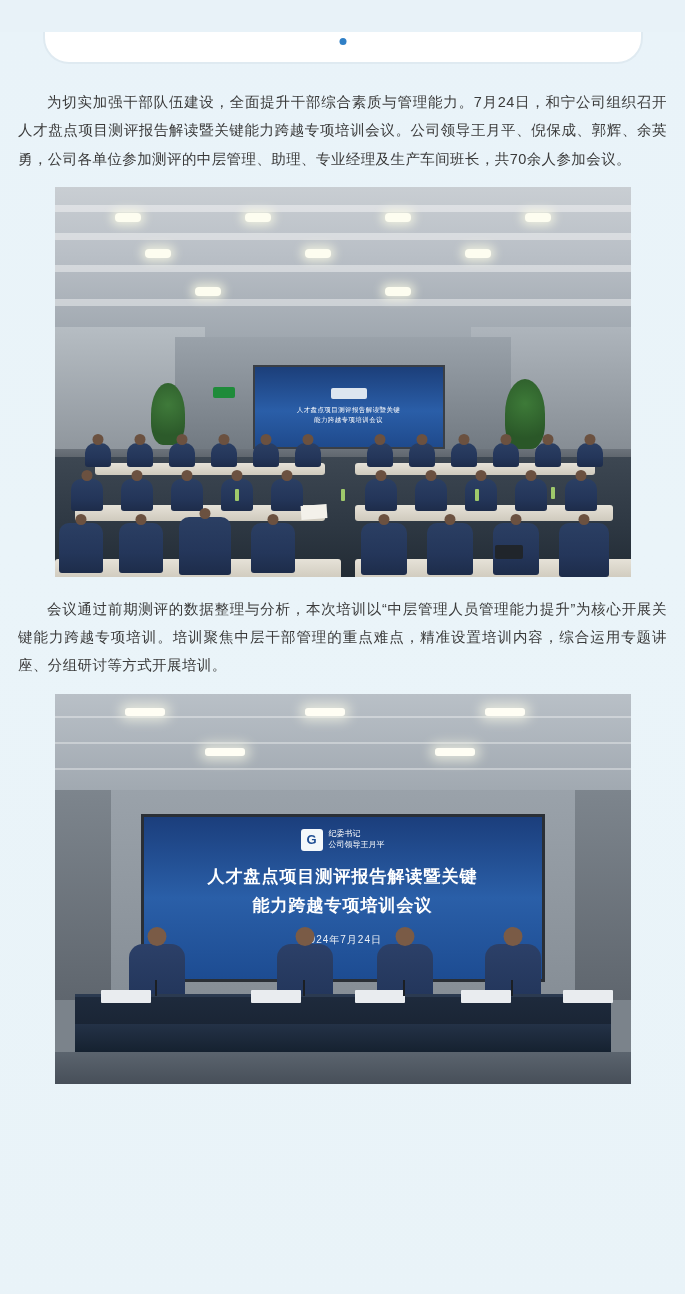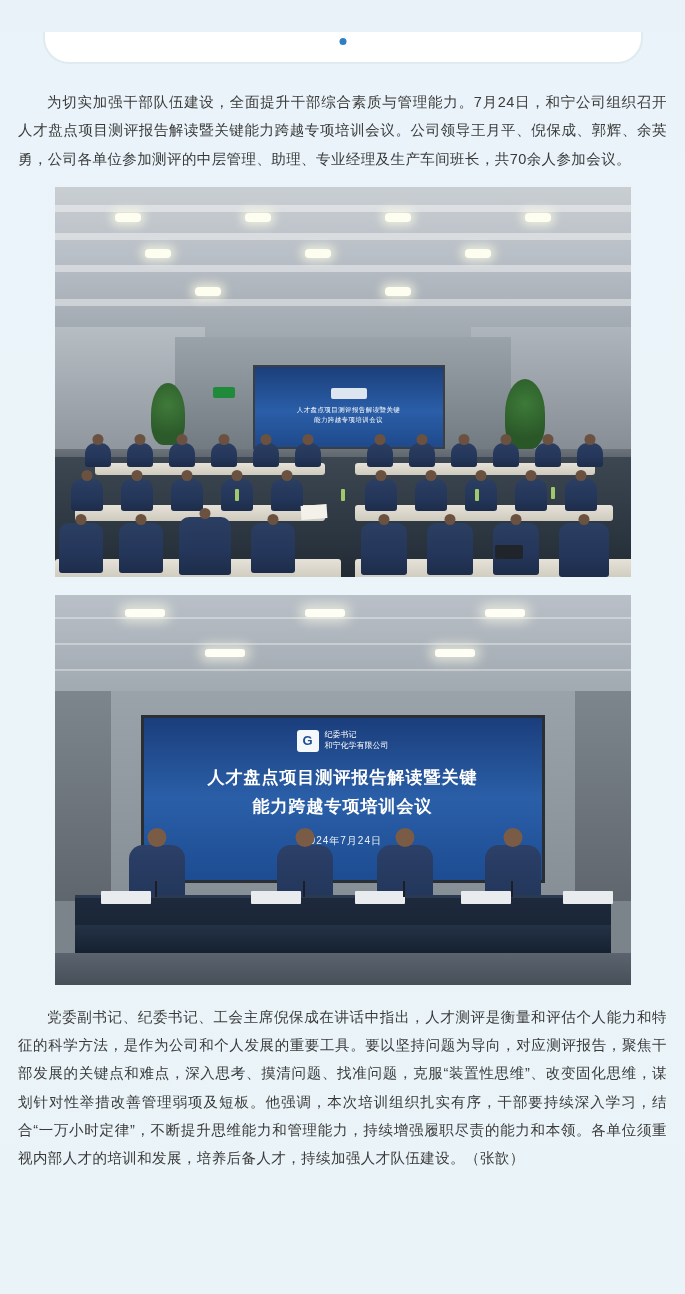--- a/index.html
+++ b/index.html
@@ -341,20 +341,21 @@
 
         <div class="p1-bottle" style="left:180px; top:302px;"></div>
         <div class="p1-bottle" style="left:286px; top:302px;"></div>
         <div class="p1-bottle" style="left:420px; top:302px;"></div>
         <div class="p1-bottle" style="left:496px; top:300px;"></div>
         <div class="p1-paper" style="left:246px; top:318px;"></div>
         <div class="p1-laptop" style="left:440px; top:358px;"></div>
       </div>
     </div>
 
+    <p class="para">会议通过前期测评的数据整理与分析，本次培训以“中层管理人员管理能力提升”为核心开展关键能力跨越专项培训。培训聚焦中层干部管理的重点难点，精准设置培训内容，综合运用专题讲座、分组研讨等方式开展培训。</p>
 
     <div class="figure">
       <div class="photo2">
         <div class="p2-ceiling">
           <div class="grid" style="top:22px;"></div>
           <div class="grid" style="top:48px;"></div>
           <div class="grid" style="top:74px;"></div>
           <div class="p2-light" style="left:70px;  top:14px;"></div>
           <div class="p2-light" style="left:250px; top:14px;"></div>
           <div class="p2-light" style="left:430px; top:14px;"></div>
@@ -364,21 +365,21 @@
 
         <div class="p2-wall"></div>
         <div class="p2-panelL"></div>
         <div class="p2-panelR"></div>
 
         <div class="p2-screen">
           <div class="p2-logo-row">
             <div class="p2-logo-mark">G</div>
             <div class="p2-logo-text">
               <div>纪委书记</div>
-              <div>和宁化学有限公司</div>
+              <div>公司领导王月平</div>
             </div>
           </div>
           <div class="p2-title1">人才盘点项目测评报告解读暨关键</div>
           <div class="p2-title2">能力跨越专项培训会议</div>
           <div class="p2-date">2024年7月24日</div>
         </div>
 
         <div class="p2-person" style="left:74px;"></div>
         <div class="p2-person" style="left:222px;"></div>
         <div class="p2-person" style="left:322px;"></div>
@@ -395,16 +396,15 @@
 
         <div class="p2-mic" style="left:100px;"></div>
         <div class="p2-mic" style="left:248px;"></div>
         <div class="p2-mic" style="left:348px;"></div>
         <div class="p2-mic" style="left:456px;"></div>
 
         <div class="p2-floor"></div>
       </div>
     </div>
 
-    <p class="para">党委副书记、纪委书记、工会主席倪保成在讲话中指出，人才测评是衡量和评估个人能力和特征的科学方法，是作为公司和个人发展的重要工具。要以坚持问题为导向，对应测评报告，聚焦干部发展的关键点和难点，深入思考、摸清问题、找准问题，克服“装置性思维”、改变固化思维，谋划针对性举措改善管理弱项及短板。他强调，本次培训组织扎实有序，干部要持续深入学习，结合“一万小时定律”，不断提升思维能力和管理能力，持续增强履职尽责的能力和本领。各单位须重视内部人才的培训和发展，培养后备人才，持续加强人才队伍建设。（张歆）</p>
 
   </div>
 </div>
 
 </body></html>

